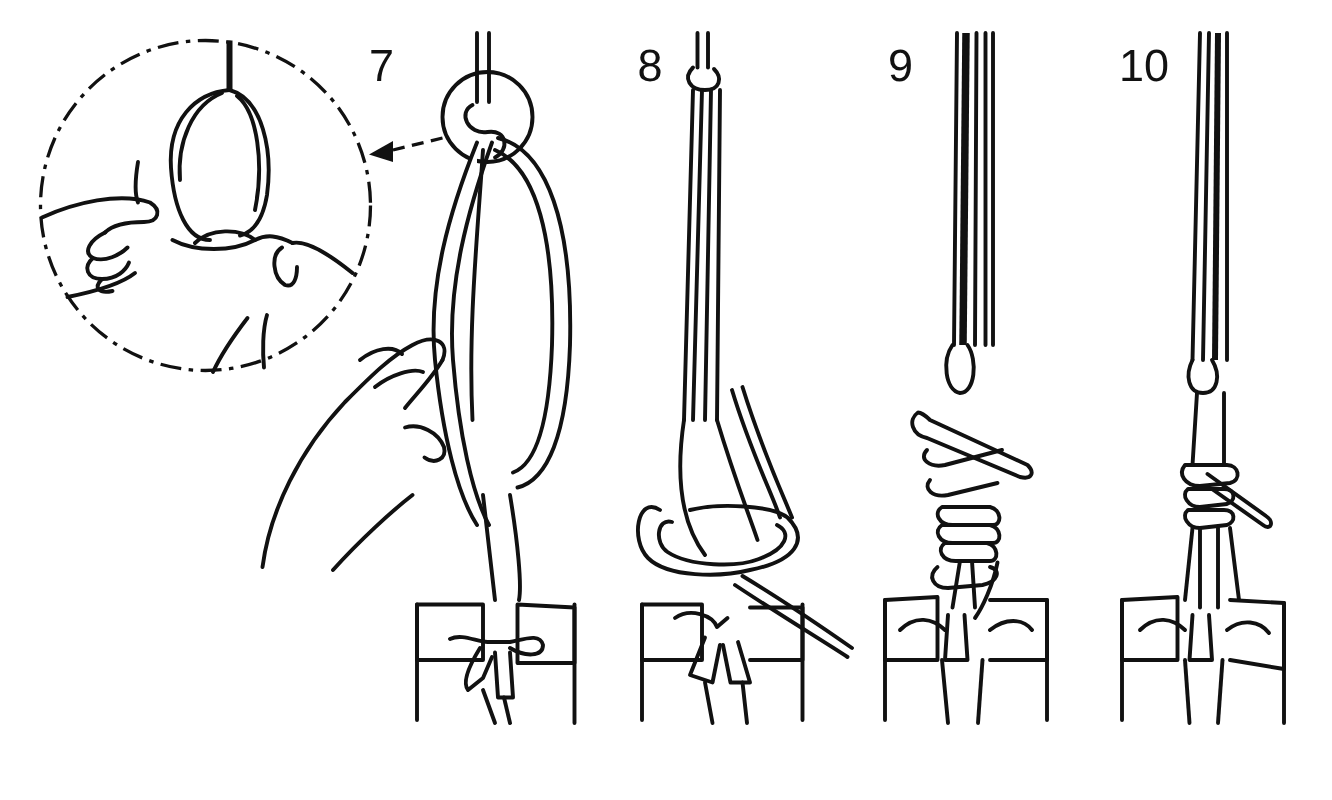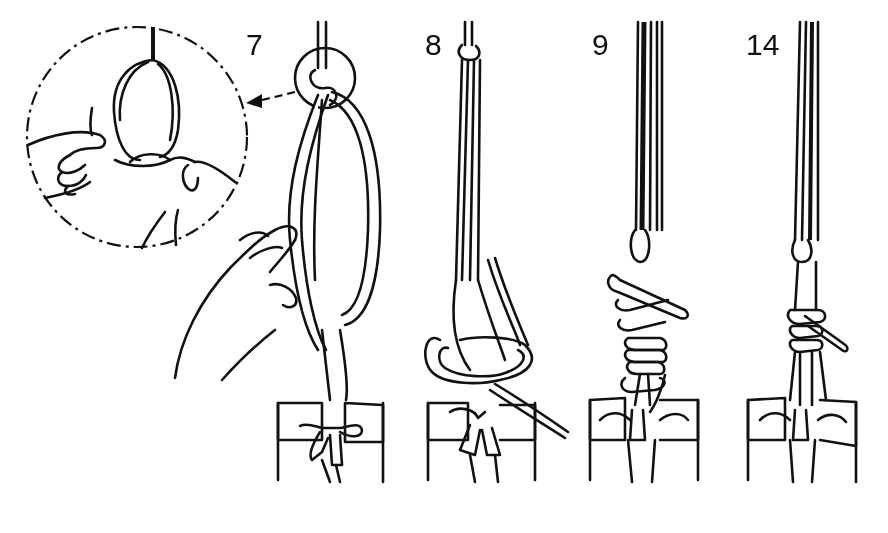--- a/index.html
+++ b/index.html
@@ -14,21 +14,21 @@
   .dash { fill: none; stroke: #111; stroke-width: 2.2; stroke-dasharray: 14 5 3 5; }
 </style>
 </head>
 <body>
 
 <div class="canvas">
 
   <span class="step-label" style="left:246px;top:30px;">7</span>
   <span class="step-label" style="left:425px;top:30px;">8</span>
   <span class="step-label" style="left:592px;top:30px;">9</span>
-  <span class="step-label" style="left:746px;top:30px;">14</span>
+  <span class="step-label" style="left:746px;top:30px;">10</span>
 
   <svg width="888" height="533" viewBox="0 0 888 533">
 
     <g>
       <circle cx="137" cy="137" r="110" class="dash"></circle>
 
       <line x1="153" y1="27" x2="153" y2="60" stroke="#111" stroke-width="4"></line>
 
       <path class="ln" d="M153,60 C130,62 112,80 114,112 C116,140 125,160 140,160"></path>
       <path class="ln" d="M153,60 C175,66 182,100 178,130 C175,148 168,155 160,157"></path>

